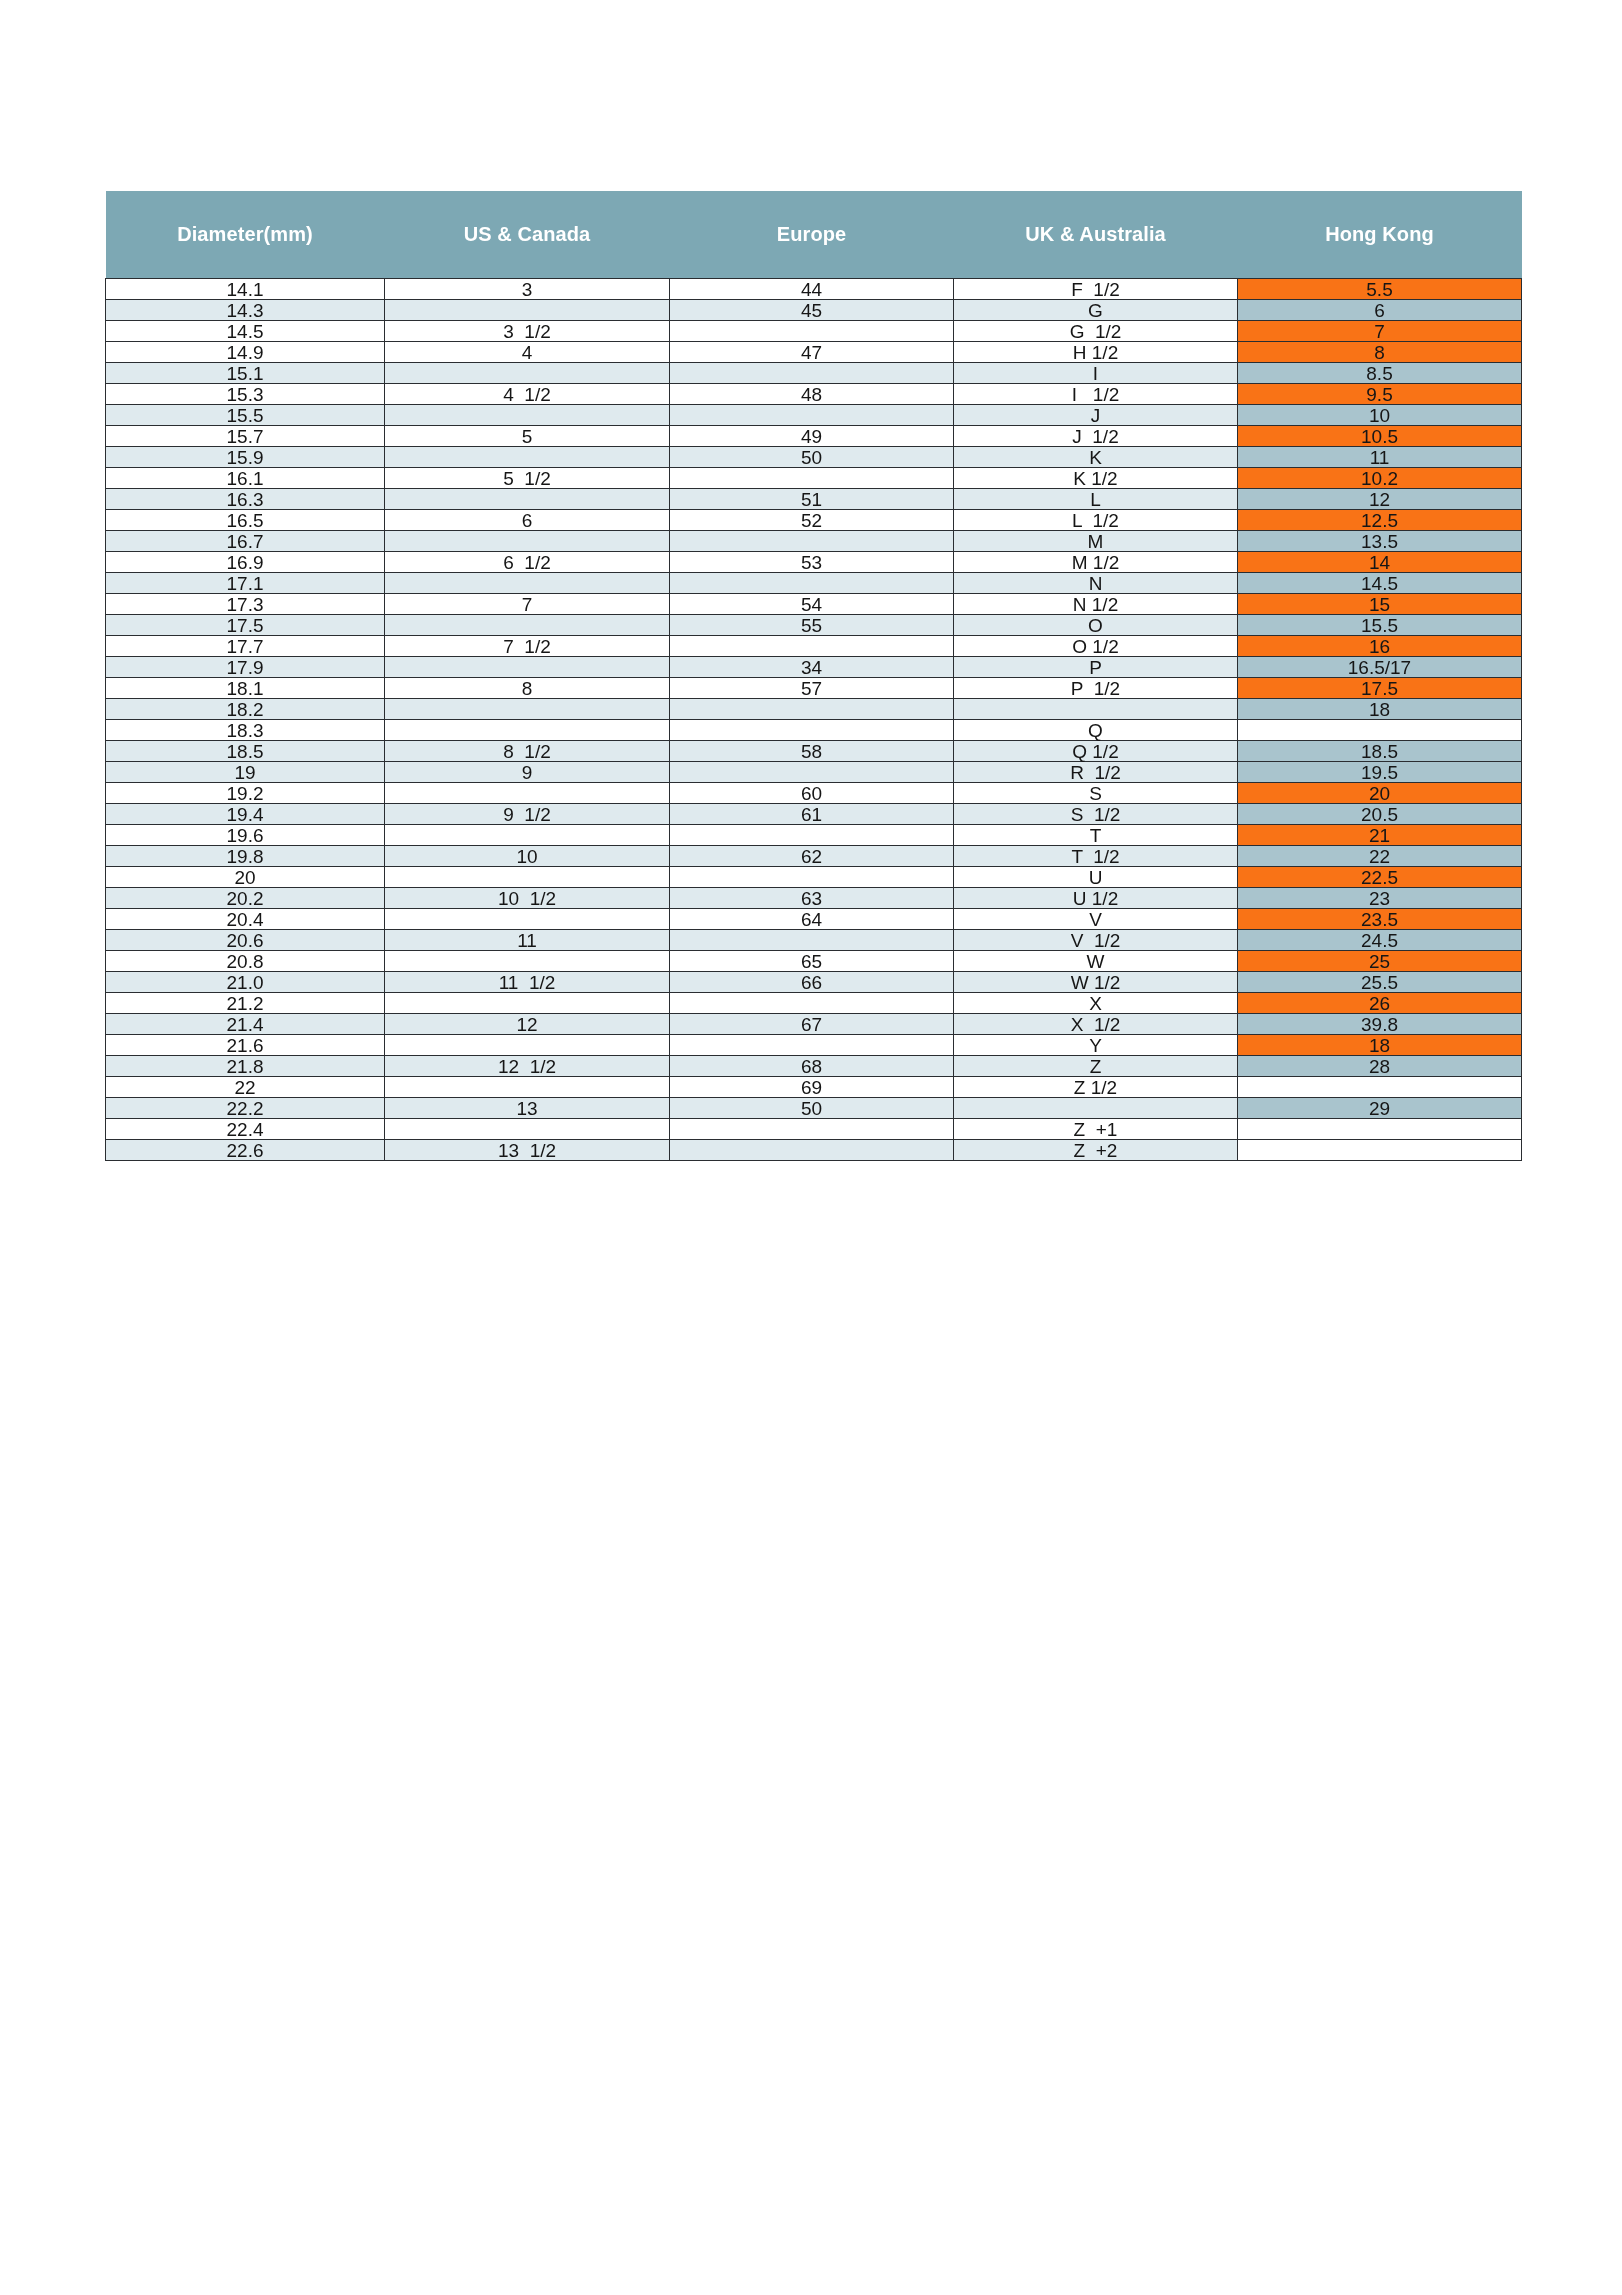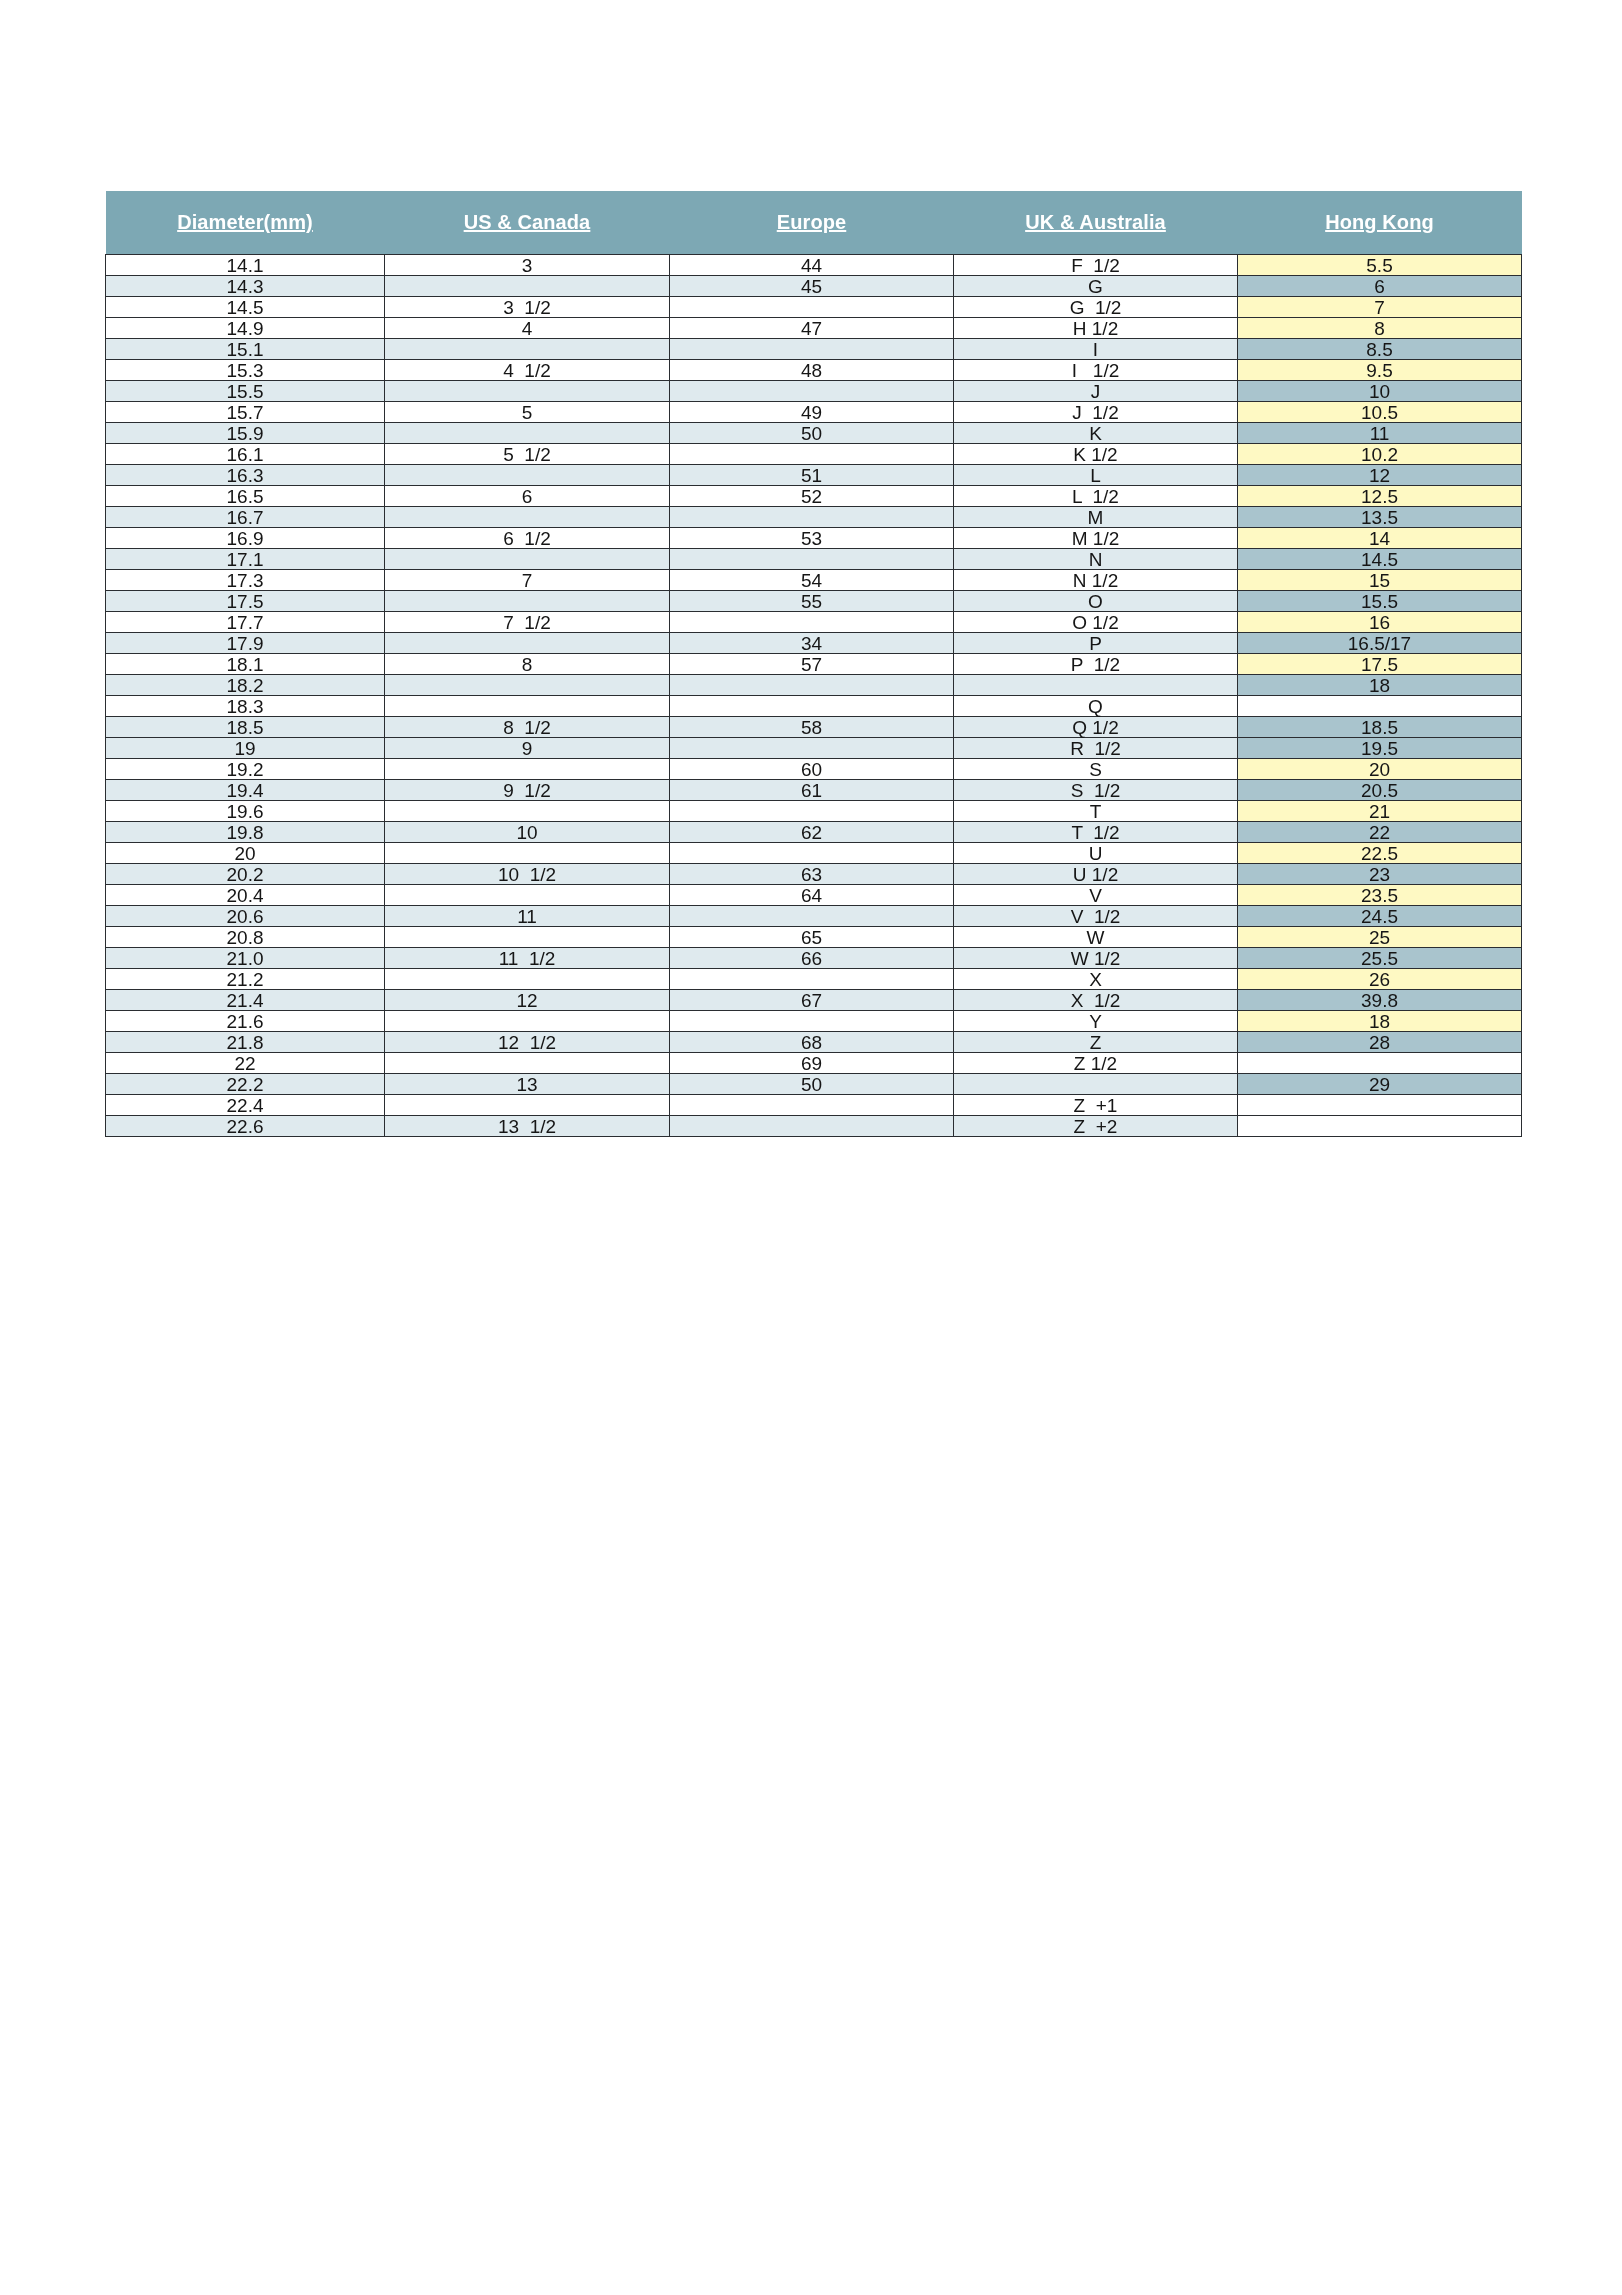--- a/index.html
+++ b/index.html
@@ -33,46 +33,45 @@
   #size-table col.c-eu  { width: 284px; }
   #size-table col.c-uk  { width: 284px; }
   #size-table col.c-hk  { width: 284px; }
 
   thead th {
     background: #7da8b4;
     color: #ffffff;
     font-size: 20px;
     font-weight: bold;
     height: 55px;
-    padding: 4px;
+    padding: 16px;
     text-align: center;
     vertical-align: middle;
     border: none;
     letter-spacing: 0.1px;
-    text-decoration: underline;
   }
 
   tbody td {
     height: 20px;
     padding: 0;
     font-size: 19px;
     color: #161616;
     text-align: center;
     vertical-align: middle;
     border: 1.7px solid #2a2d31;
     white-space: pre;
     line-height: 1;
   }
   tbody tr td:first-child { border-left: 1.7px solid #2a2d31; }
   tbody tr td:last-child  { border-right: 1.7px solid #2a2d31; }
 
   tbody tr.row-odd  td { background: #ffffff; }
   tbody tr.row-even td { background: #dfeaee; }
   tbody tr.row-even td.hk-filled { background: #a9c4cd; }
-  tbody tr.row-odd  td.hk-filled { background: #fef9c3; }
+  tbody tr.row-odd  td.hk-filled { background: #f97316; }
   tbody tr.row-even td.hk-empty  { background: #ffffff; }
 </style>
 </head>
 <body>
 
 <div id="page">
 
   <table id="size-table">
     <colgroup>
       <col class="c-dia">

